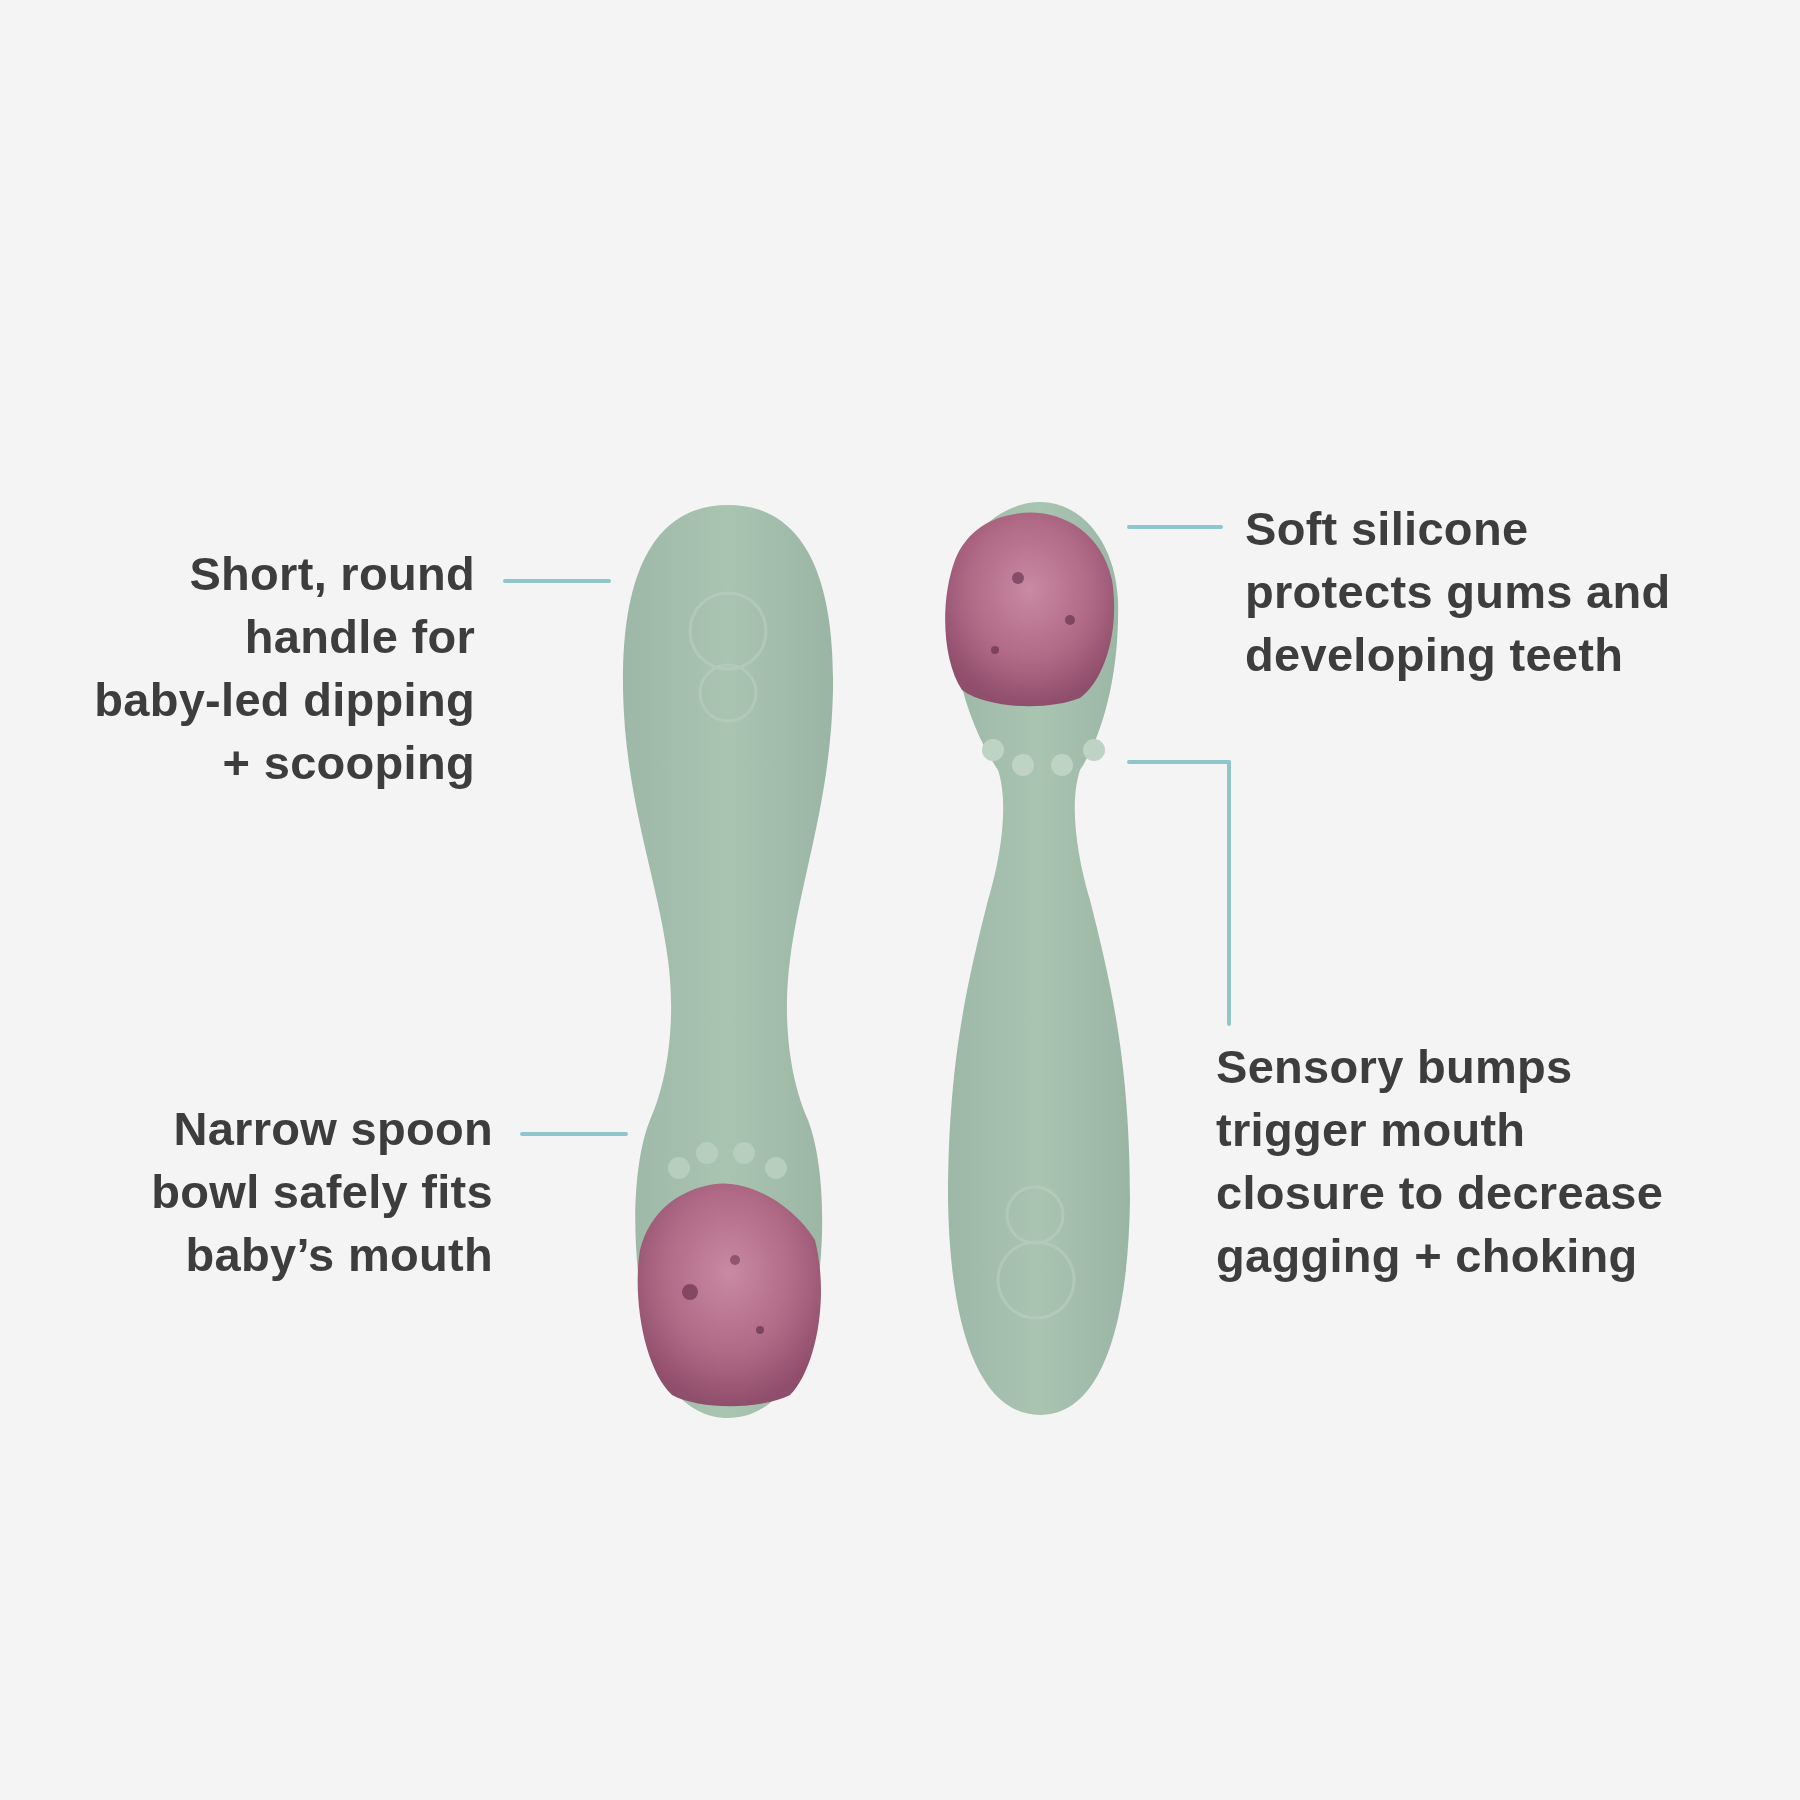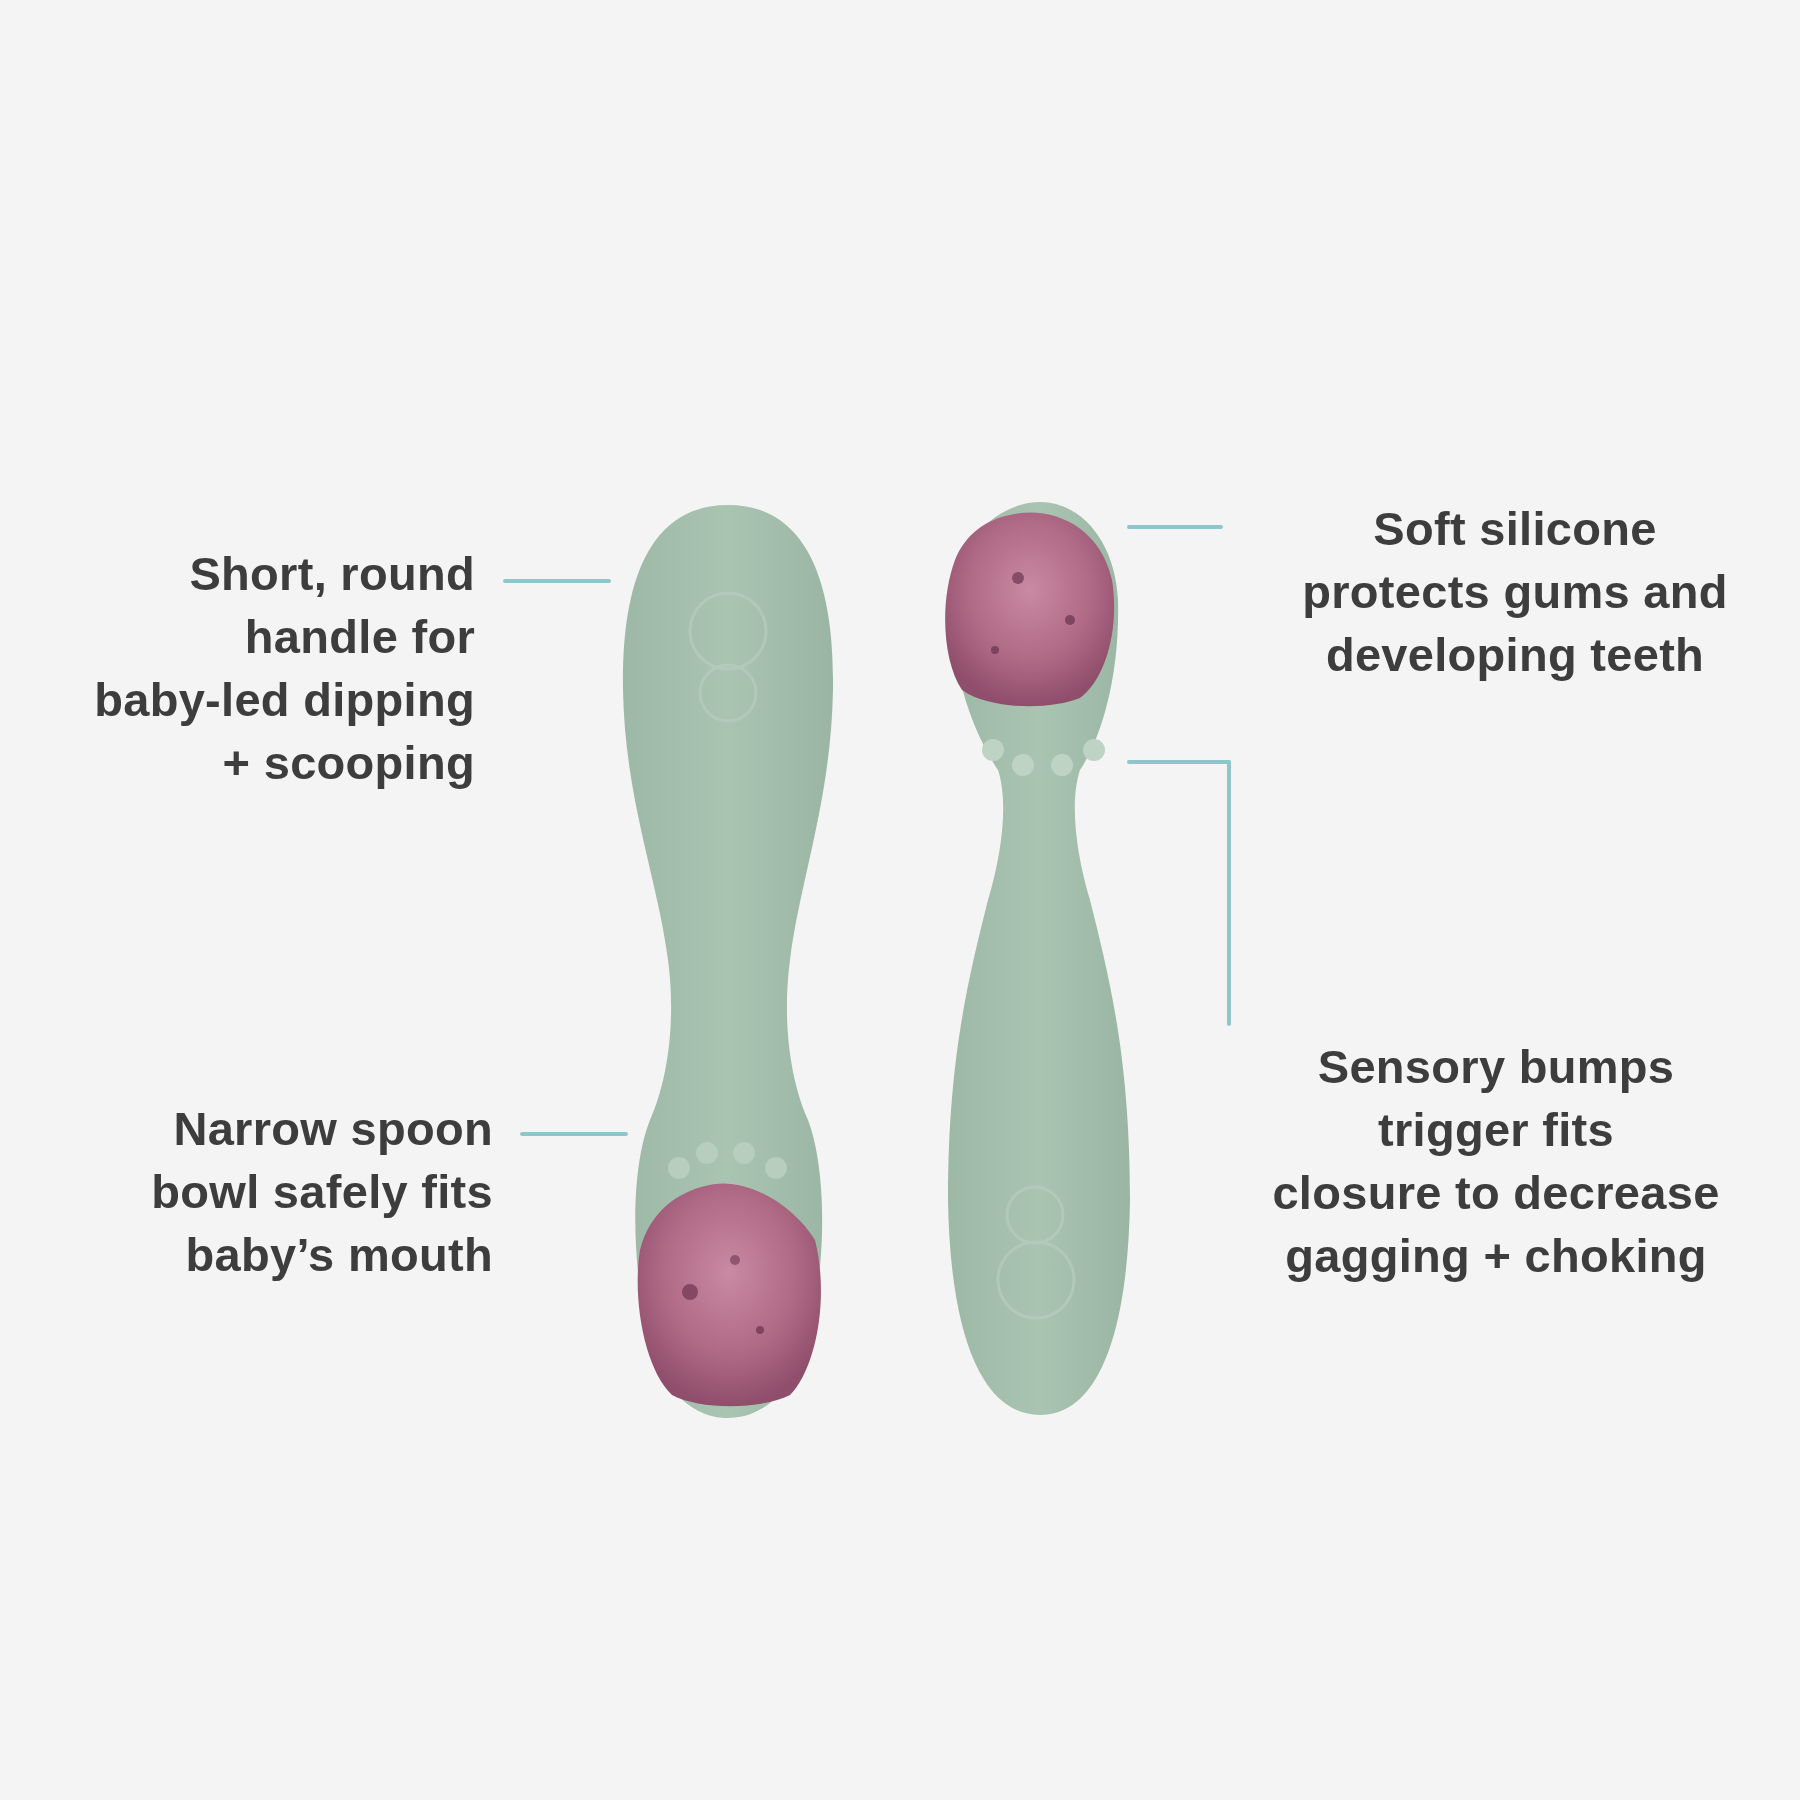--- a/index.html
+++ b/index.html
@@ -7,21 +7,21 @@
       width: 1800px; height: 1800px; position: relative; overflow: hidden;
       background: #f4f4f4;
       font-family: "Liberation Sans", "DejaVu Sans", sans-serif;
     }
     .label {
       position: absolute; color: #3d3d3d; font-weight: 700;
       font-size: 47px; line-height: 63px; letter-spacing: 0.3px;
       white-space: pre-line; margin: 0;
     }
     .label.right-align { text-align: right; }
-    .label.left-align { text-align: center; }
+    .label.left-align { text-align: left; }
     .leader { position: absolute; background: #8fc6cc; border-radius: 3px; }
     svg.spoons { position: absolute; left: 0; top: 0; }
   </style>
 </head>
 <body>
 
 <svg class="spoons" width="1800" height="1800" viewBox="0 0 1800 1800">
   <defs>
     <radialGradient id="pureeGrad" cx="50%" cy="40%" r="60%">
       <stop offset="0%" stop-color="#c98aa3"></stop>
@@ -112,15 +112,15 @@
 handle for
 baby-led dipping
 + scooping</p>
 <p class="label right-align" style="right:1307px; top:1097px; width:560px;">Narrow spoon
 bowl safely fits
 baby’s mouth</p>
 <p class="label left-align" style="left:1245px; top:497px; width:540px;">Soft silicone
 protects gums and
 developing teeth</p>
 <p class="label left-align" style="left:1216px; top:1035px; width:560px;">Sensory bumps
-trigger fits
+trigger mouth
 closure to decrease
 gagging + choking</p>
 
 </body></html>

